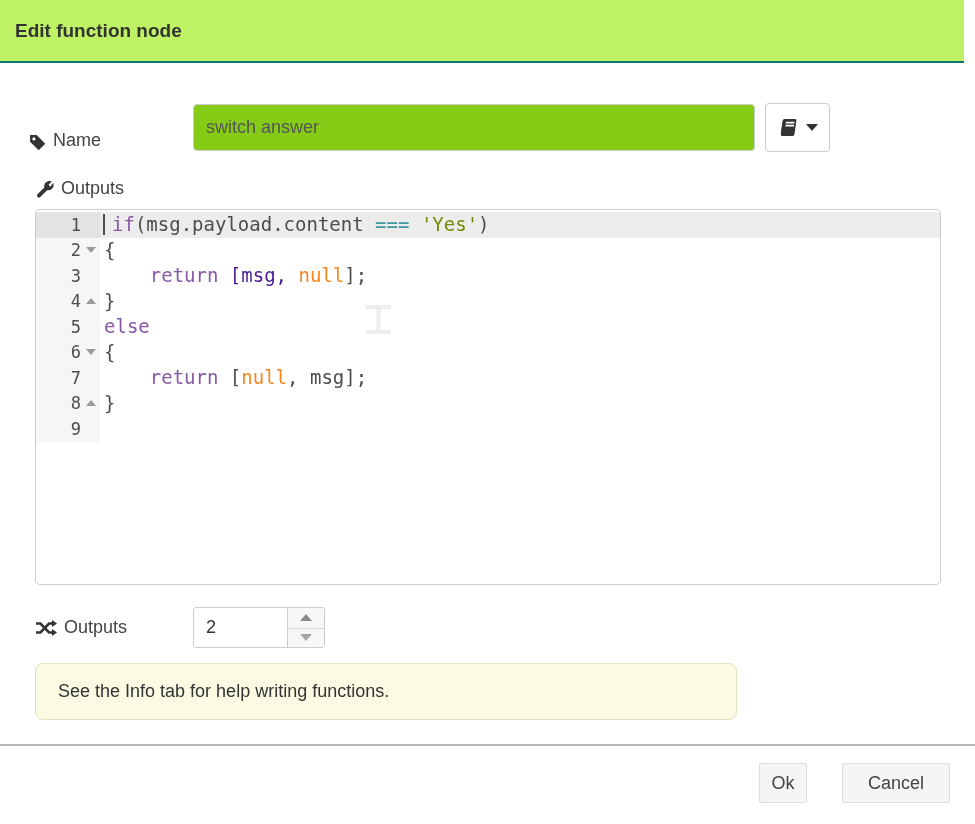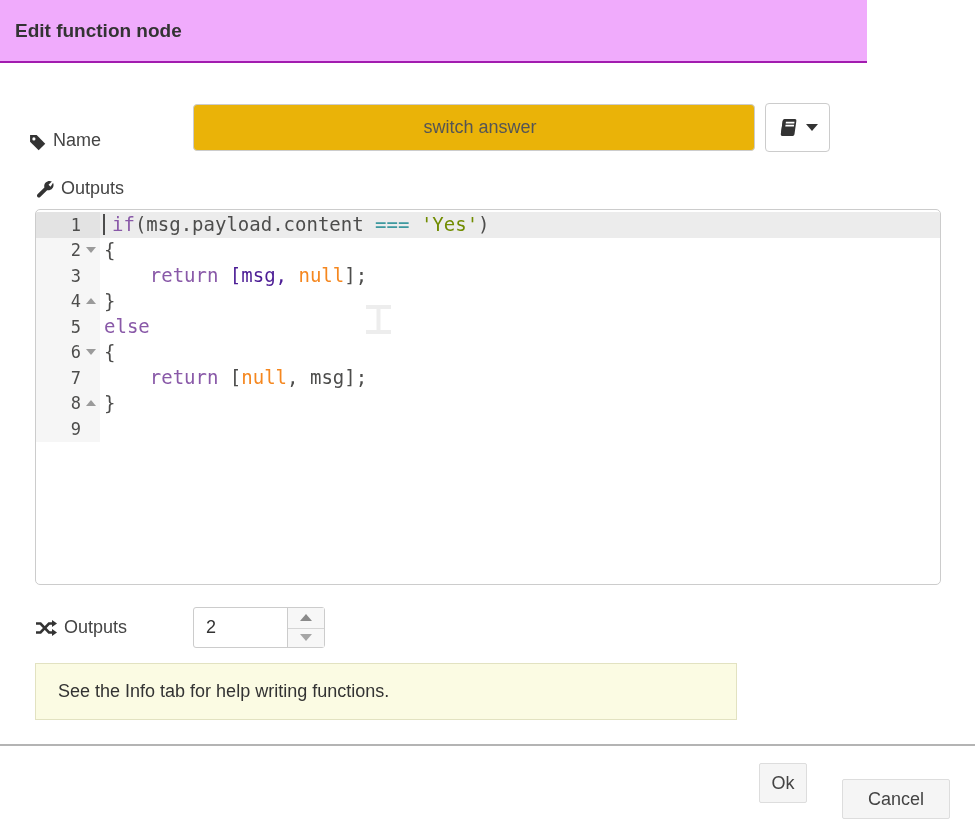--- a/index.html
+++ b/index.html
@@ -2,39 +2,39 @@
 <html><head>
 <meta charset="utf-8">
 <style>
   html,body{margin:0;padding:0;}
   body{
     width:975px;height:824px;position:relative;background:#ffffff;
     font-family:"Liberation Sans",sans-serif;overflow:hidden;
   }
   
   .dlg-header{
-    position:absolute;left:0;top:0;width:867px;height:63px;
-    background:#f0abfc;border-bottom:2px solid #a21caf;box-sizing:border-box;
+    position:absolute;left:0;top:0;width:964px;height:63px;
+    background:#bef264;border-bottom:2px solid #0f766e;box-sizing:border-box;
   }
   .dlg-title{
     position:absolute;left:15px;top:0;height:61px;line-height:61px;
     font-size:19px;font-weight:bold;color:#333;
   }
   
   .field-label{
     position:absolute;display:flex;align-items:center;gap:7px;
     font-size:18px;color:#444;
   }
   .field-label svg{display:block;}
   
   .name-input{
     position:absolute;left:193px;top:104px;width:562px;height:47px;
     box-sizing:border-box;border:1px solid #ccc;border-radius:4px;
     padding:0 0 0 12px;font-size:18px;color:#555;
-    font-family:"Liberation Sans",sans-serif;outline:none;background:#eab308;text-align:center;
+    font-family:"Liberation Sans",sans-serif;outline:none;background:#84cc16;
   }
   .library-btn{
     position:absolute;left:765px;top:103px;width:65px;height:49px;
     box-sizing:border-box;border:1px solid #ccc;border-radius:4px;background:#fff;
     display:flex;align-items:center;justify-content:center;gap:7px;cursor:pointer;
   }
   .caret-down{
     width:0;height:0;border-left:6px solid transparent;border-right:6px solid transparent;
     border-top:7px solid #333;
   }
@@ -82,33 +82,33 @@
   .spin-up,.spin-down{
     position:absolute;left:0;width:100%;height:50%;display:flex;align-items:center;justify-content:center;cursor:pointer;box-sizing:border-box;
   }
   .spin-up{top:0;}
   .spin-down{bottom:0;border-top:1px solid #d5d5d5;}
   .tri-up{width:0;height:0;border-left:6px solid transparent;border-right:6px solid transparent;border-bottom:7px solid #8a8a8a;}
   .tri-down{width:0;height:0;border-left:6px solid transparent;border-right:6px solid transparent;border-top:7px solid #a6a6a6;}
   
   .info-box{
     position:absolute;left:35px;top:663px;width:702px;height:57px;box-sizing:border-box;
-    background:#fbfbe3;border:1px solid #e2e2c1;border-radius:0;
+    background:#fbfbe3;border:1px solid #e2e2c1;border-radius:8px;
     display:flex;align-items:center;
   }
   .info-text{padding-left:22px;font-size:18px;color:#333;}
   
   .footer-divider{position:absolute;left:0;top:744px;width:975px;height:2px;background:#b4b4b4;}
   .btn{
     position:absolute;top:763px;height:40px;box-sizing:border-box;
     background:#f5f5f5;border:1px solid #ddd;border-radius:2px;
     font-size:18px;color:#444;font-family:"Liberation Sans",sans-serif;cursor:pointer;
   }
   .btn-ok{left:759px;width:48px;}
-  .btn-cancel{left:842px;width:108px;margin-top:16px;}
+  .btn-cancel{left:842px;width:108px;}
 </style>
 </head>
 <body>
 
 <div class="dlg-header">
   <div class="dlg-title">Edit function node</div>
 </div>
 
 <div class="field-label" style="left:29px;top:104px;height:47px;align-items:flex-end;">
   <svg width="17" height="17" viewBox="0 0 16 16">

